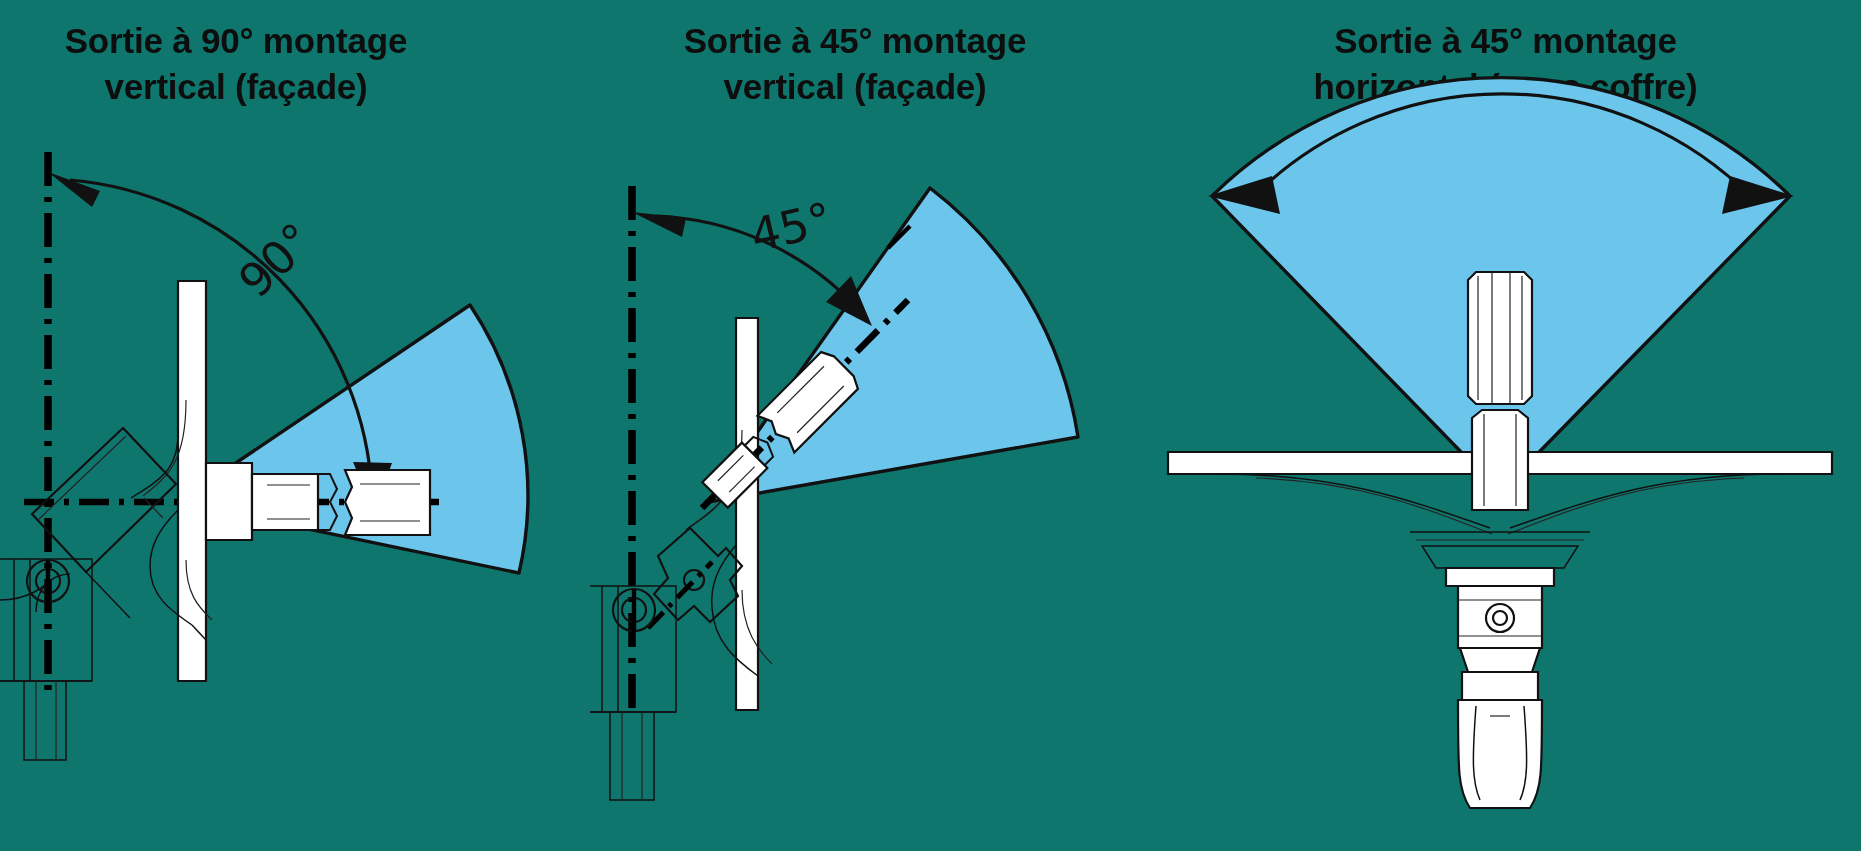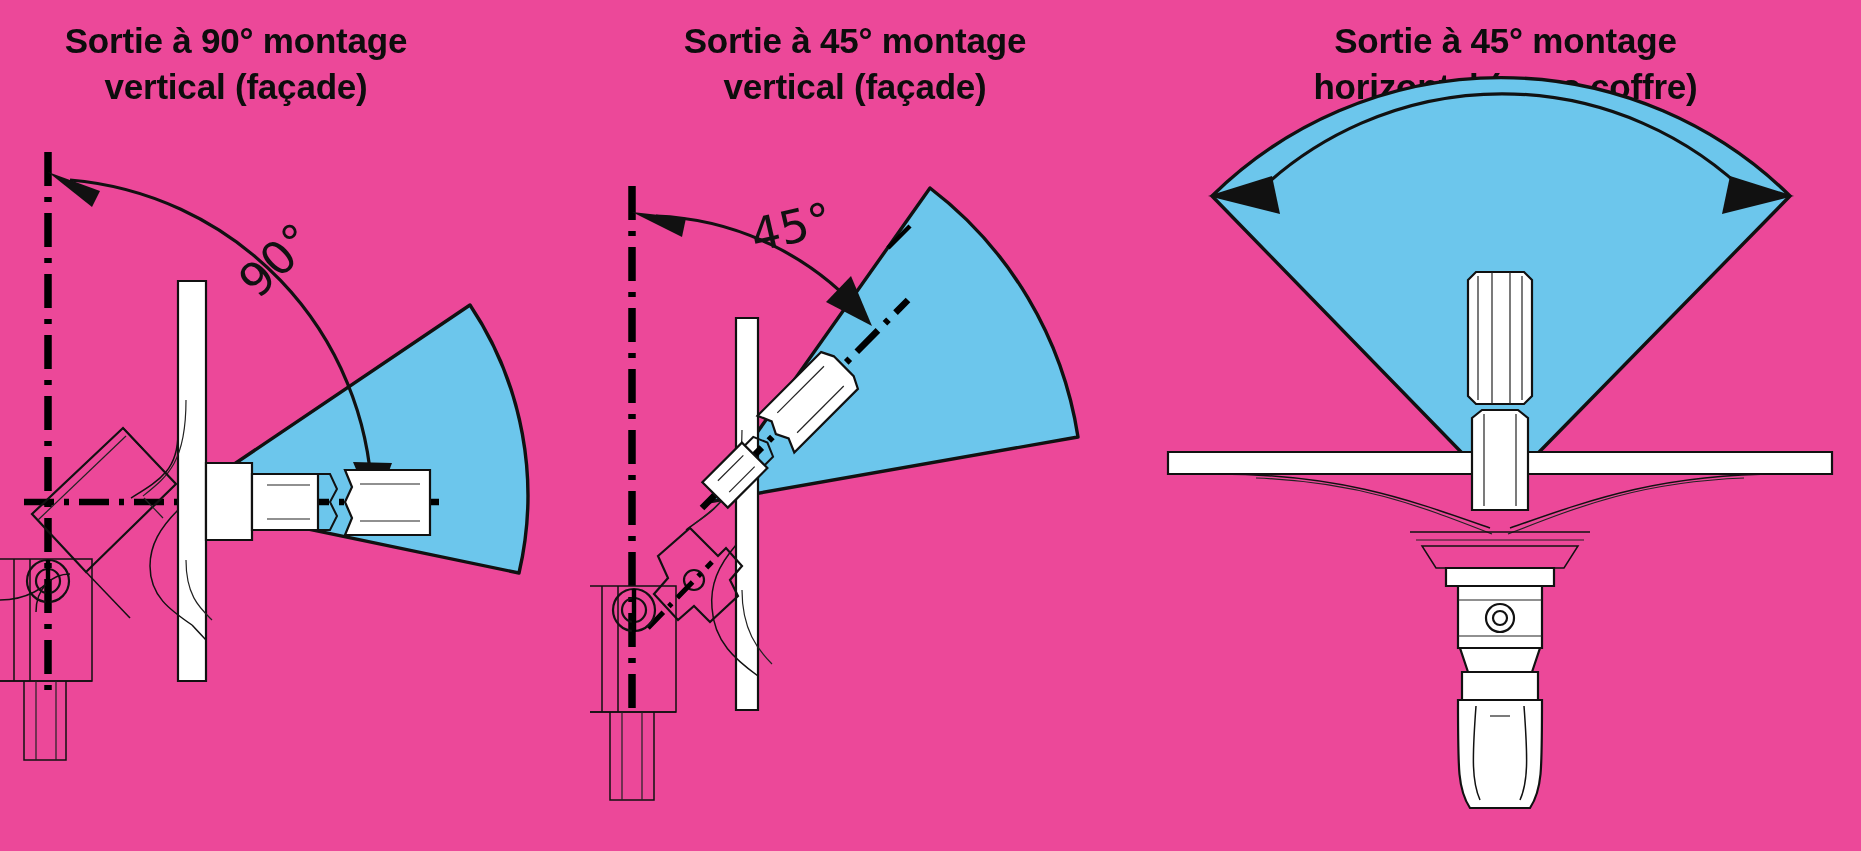--- a/index.html
+++ b/index.html
@@ -1,18 +1,18 @@
 <!DOCTYPE html>
 <html><head>
 <meta charset="utf-8">
 <style>
   html,body{margin:0;padding:0;background:#ffffff;}
   body{width:1861px;height:851px;overflow:hidden;
        font-family:"Liberation Sans","DejaVu Sans",sans-serif;}
-  .sheet{position:relative;width:1861px;height:851px;background:#ec4899;}
+  .sheet{position:relative;width:1861px;height:851px;background:#0f766e;}
   .panels{display:flex;width:1861px;height:851px;}
   .panel{position:relative;flex:0 0 auto;height:851px;}
   .p1{width:590px;}
   .p2{width:570px;}
   .p3{width:701px;}
   .ttl{
     position:absolute;left:0;right:0;top:18px;
     text-align:center;
     font-weight:700;
     font-size:35px;

